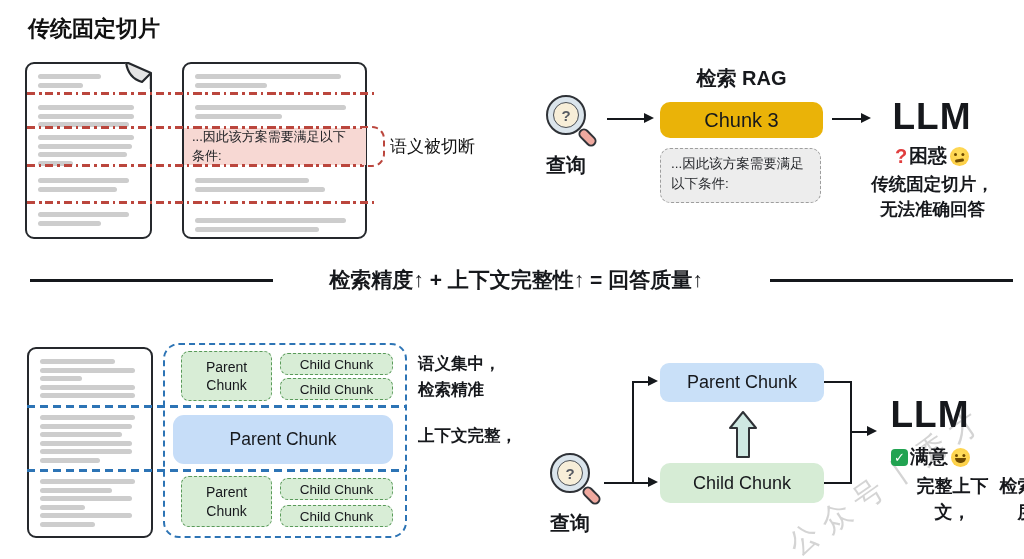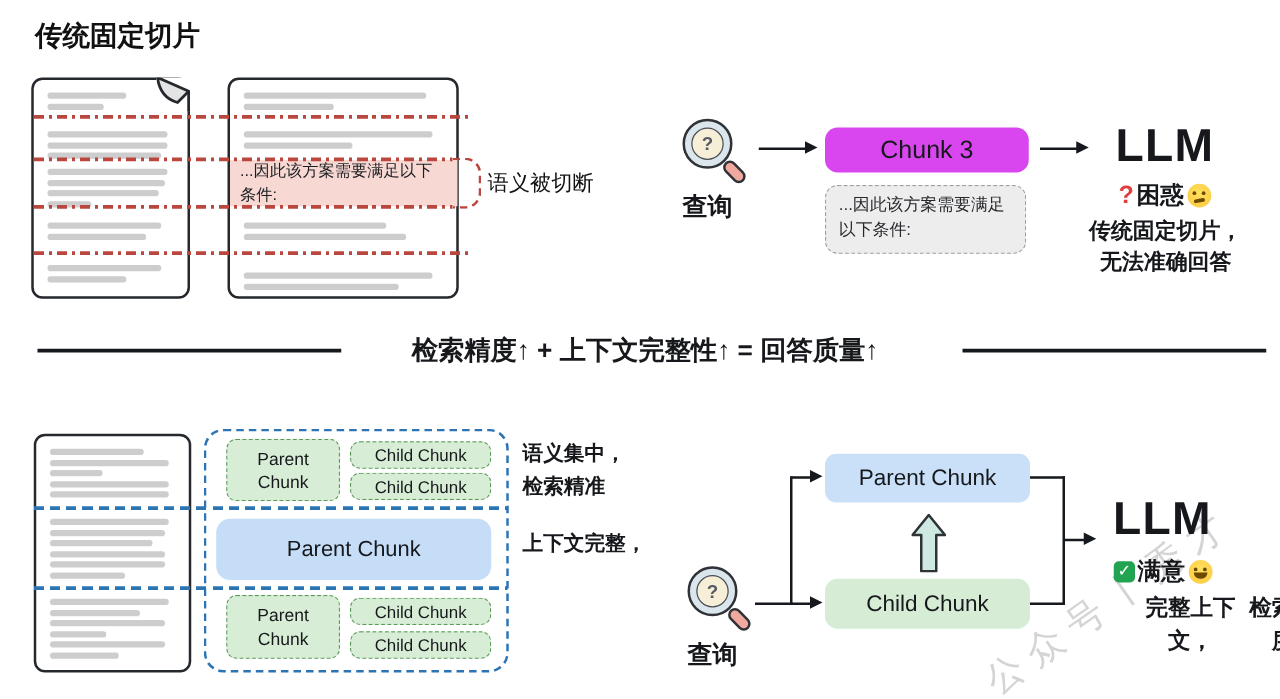--- a/index.html
+++ b/index.html
@@ -19,21 +19,21 @@
   .bracket{position:absolute;border:2.5px dashed #bb463d;border-left:none;border-radius:0 13px 13px 0;box-sizing:border-box;}
   
   .hline{position:absolute;height:2.2px;background:#15181c;}
   .vline{position:absolute;width:2.2px;background:#15181c;}
   .arrow{position:absolute;height:2.2px;background:#15181c;}
   .arrow::after{content:'';position:absolute;right:-9px;top:-4.6px;width:0;height:0;
                 border-left:10px solid #15181c;border-top:5.7px solid transparent;border-bottom:5.7px solid transparent;}
   
   .greenbox{position:absolute;background:#d8edd6;border:1.6px dashed #599a59;border-radius:8px;box-sizing:border-box;}
   .bluebox{position:absolute;background:#c6ddf8;border-radius:11px;box-sizing:border-box;}
-  .pinkbox{position:absolute;background:#d946ef;border-radius:10px;box-sizing:border-box;}
+  .pinkbox{position:absolute;background:#eab308;border-radius:10px;box-sizing:border-box;}
   .graybox{position:absolute;background:#ededed;border:1.6px dashed #9e9e9e;border-radius:10px;box-sizing:border-box;}
   .flowgreen{position:absolute;background:#d6ecd5;border-radius:10px;box-sizing:border-box;}
   
   .mag{position:absolute;width:40px;height:40px;}
   .mag-ring{width:40px;height:40px;border-radius:50%;background:#dbe5ec;border:2.6px solid #2f3237;
             display:flex;align-items:center;justify-content:center;box-sizing:border-box;}
   .mag-face{width:26px;height:26px;border-radius:50%;background:#f7eed8;border:1.6px solid #4a4f56;
             display:flex;align-items:center;justify-content:center;font-size:15px;font-weight:700;color:#555a62;box-sizing:border-box;}
   .mag-handle{position:absolute;width:11px;height:21px;background:#efa99f;border:2.4px solid #2f3237;
               border-radius:5.5px;right:-7px;bottom:-13px;transform:rotate(-45deg);box-sizing:border-box;}
@@ -124,20 +124,21 @@
   <div class="mag" style="left:546px;top:95px;">
     <div class="mag-ring">
       <div class="mag-face">?</div>
     </div>
     <div class="mag-handle"></div>
   </div>
   <div class="abs ctr" style="left:538px;top:152px;width:56px;font-size:20px;font-weight:700;">查询</div>
 
   <div class="arrow" style="left:607px;top:118px;width:38px;"></div>
 
+  <div class="abs ctr" style="left:660px;top:65px;width:163px;font-size:20px;font-weight:600;">检索 RAG</div>
 
   <div class="pinkbox ctr" style="left:660px;top:102px;width:163px;height:36px;font-size:20px;">Chunk 3</div>
 
   <div class="graybox" style="left:660px;top:148px;width:161px;height:55px;padding:5px 10px;font-size:13.5px;line-height:1.5;color:#26282c;">...因此该方案需要满足以下条件:</div>
 
   <div class="arrow" style="left:832px;top:118px;width:30px;"></div>
 
   <div class="abs ctr" style="left:872px;top:96px;width:120px;font-size:37px;font-weight:800;letter-spacing:1px;">LLM</div>
 
   <div class="abs ctr" style="left:862px;top:144px;width:140px;height:24px;">

